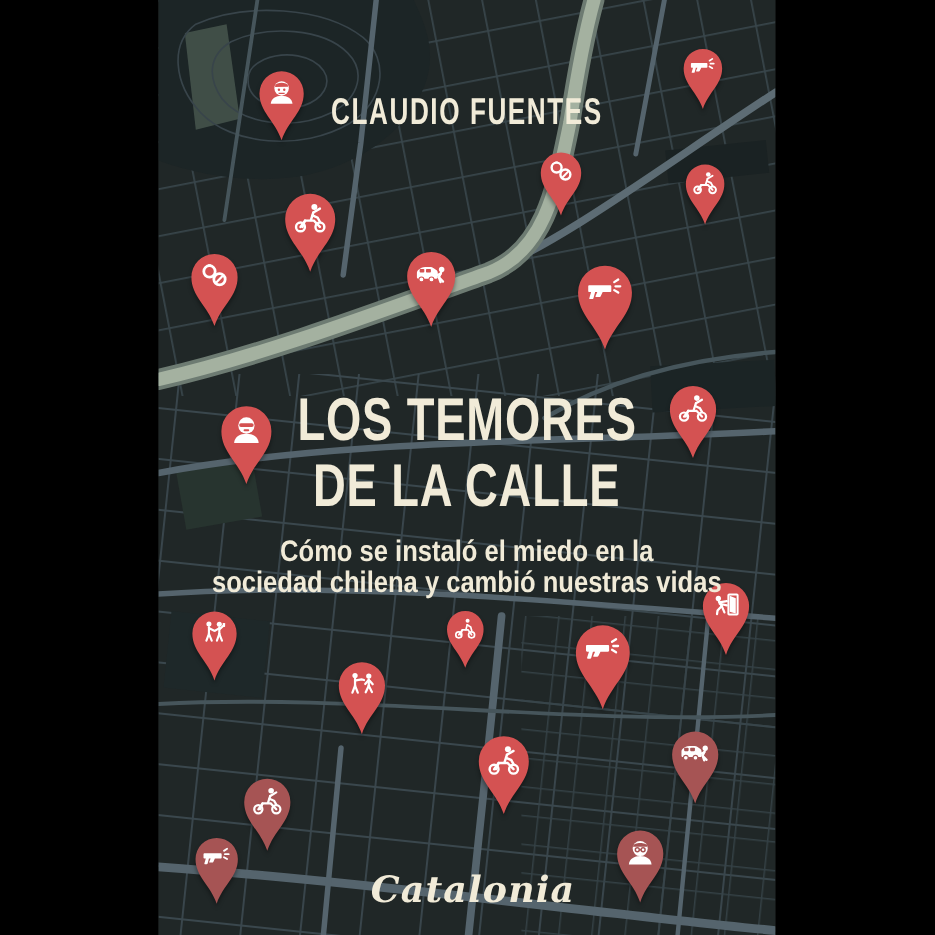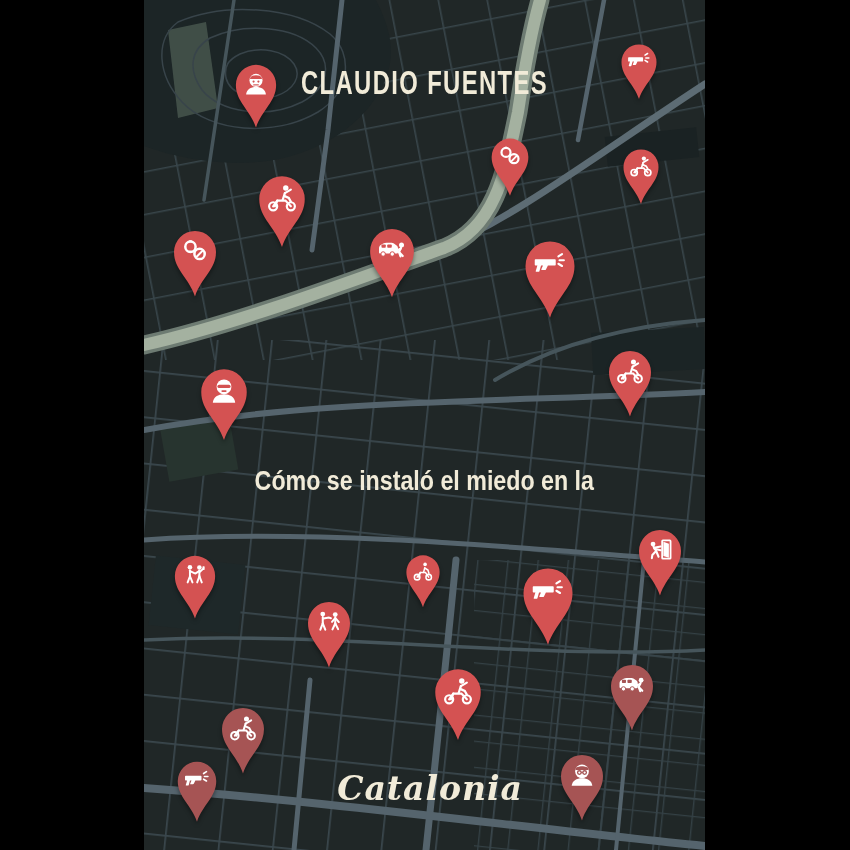--- a/index.html
+++ b/index.html
@@ -4,21 +4,21 @@
 <style>
   * { margin:0; padding:0; box-sizing:border-box; }
   html,body { background:#000; }
   body { width:850px; height:850px; font-family:"Liberation Sans",sans-serif; }
   .stage { position:relative; width:850px; height:850px; background:#000; overflow:hidden; }
   .cover { position:absolute; left:144px; top:0; width:561px; height:850px; background:#202727; overflow:hidden; }
   .map-svg { position:absolute; left:0; top:0; width:100%; height:100%; display:block; }
   .pins-layer { position:absolute; left:0; top:0; width:100%; height:100%; }
   .pin { position:absolute; filter:drop-shadow(0 3px 2px rgba(0,0,0,.38)); }
   .pin svg { display:block; width:100%; height:100%; }
-  .txt { position:absolute; left:0; width:100%; text-align:center; color:#f1ebd8; }
+  .txt { position:absolute; left:0; width:100%; text-align:center; color:#f1ebd8;margin-top:20px; }
   .txt .sq { display:inline-block; transform-origin:50% 50%; white-space:nowrap; }
   .author { top:63px; font-size:34px; font-weight:bold; letter-spacing:2px; }
   .author .sq { transform:scaleX(.70); }
   .title { top:331px; font-size:55px; line-height:60px; font-weight:bold; letter-spacing:1px; }
   .title .sq { transform:scaleX(.75); }
   .subtitle { top:467px; font-size:27px; line-height:28px; font-weight:bold; }
   .subtitle .sq { transform:scaleX(.86); }
   .publisher { top:769px; font-family:"DejaVu Serif",serif; font-style:italic; font-weight:bold; font-size:33px; letter-spacing:1px;padding-left:11px; }
 </style>
 </head>
@@ -399,23 +399,28 @@
               </g>
             </g>
           </svg>
         </div>
       </div>
 
     <div class="txt author">
       <span class="sq">CLAUDIO FUENTES</span>
     </div>
 
+    <div class="txt title">
+      <div><span class="sq">LOS TEMORES</span></div>
+      <div><span class="sq">DE LA CALLE</span></div>
+    </div>
 
     <div class="txt subtitle">
       <div><span class="sq">Cómo se instaló el miedo en la</span></div>
+      <div><span class="sq">sociedad chilena y cambió nuestras vidas</span></div>
     </div>
 
     <div class="txt publisher">
       <span class="sq">Catalonia</span>
     </div>
 
   </div>
 </div>
 
 </body></html>

